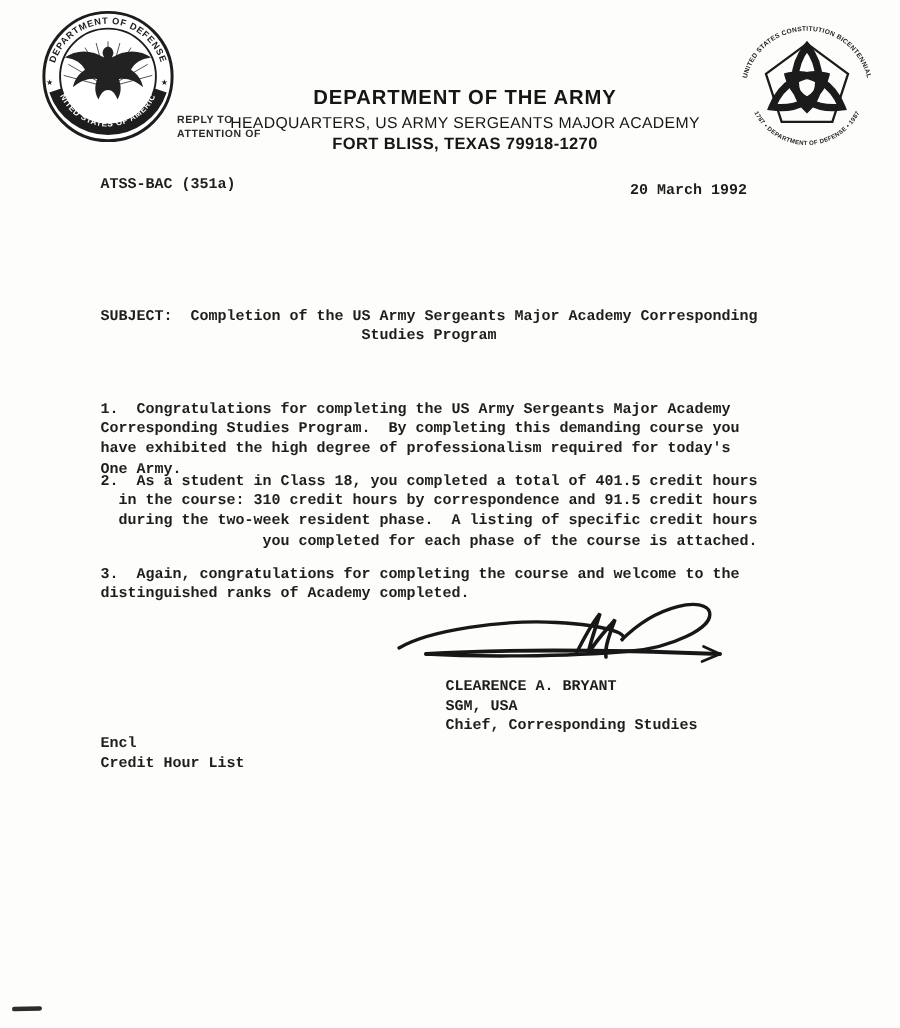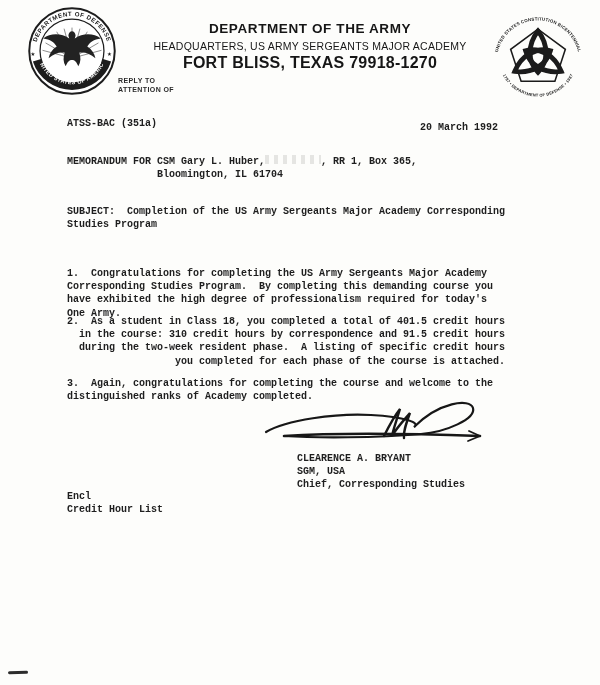--- a/index.html
+++ b/index.html
@@ -4,39 +4,39 @@
 <style>
   * { margin:0; padding:0; box-sizing:border-box; }
   html,body { background:#e8e8e8; }
   #page {
     position:relative; width:600px; height:685px;
     background:#fdfdfb; overflow:hidden;
     font-family:"Liberation Sans", sans-serif; color:#1d1d1d;
   }
   
   .org-header { position:absolute; left:140px; top:21px; width:340px; text-align:center; }
-  .org-line1 { font-size:13.5px; font-weight:bold; letter-spacing:0.6px; color:#161616; }
+  .org-line1 { font-size:13.5px; font-weight:bold; letter-spacing:0.6px; color:#161616;margin-top:36px; }
   .org-line2 { font-size:10.5px; font-weight:normal; letter-spacing:0.25px; margin-top:4px; color:#161616; }
-  .org-line3 { font-size:16px; font-weight:bold; letter-spacing:0.25px; margin-top:2px; color:#161616; }
+  .org-line3 { font-size:11px; font-weight:bold; letter-spacing:0.25px; margin-top:2px; color:#161616; }
   .reply-to { position:absolute; left:118px; top:76px; font-size:7px; font-weight:bold;
               line-height:9px; letter-spacing:0.4px; color:#2a2a2a; }
   .seal { position:absolute; }
   #dod-seal { left:27px; top:6px; }
   #bicent-seal { left:489px; top:8px; }
   
   .mono { position:absolute; font-family:"Liberation Mono", monospace; font-size:10px;
           font-weight:700; color:#1e1e1e; }
   .tline { display:block; white-space:pre; line-height:13.2px; }
   #ref-line  { left:67px; top:117px; }
   #date-line { left:420px; top:121px; }
   #memo-block { left:67px; top:155px; }
   #memo-block .indent { padding-left:90px; }
   .redaction-gap { display:inline-block; width:56px; height:9px; vertical-align:baseline;
                    background:repeating-linear-gradient(90deg, rgba(120,120,115,0.18) 0 4px, transparent 4px 9px); }
-  #subject-block { left:67px; top:205px; }
+  #subject-block { left:67px; top:205px;text-align:center; }
   #para-1 { left:67px; top:267px; }
   #para-2 { left:67px; top:315px;text-align:right; }
   #para-3 { left:67px; top:377px; }
   #encl-block { left:67px; top:451px;margin-top:39px; }
   #sig-block  { left:297px; top:452px; }
   #signature-svg { position:absolute; left:256px; top:396px; }
   #artifact-mark { position:absolute; left:8px; top:671px; width:20px; height:2.6px;
                    background:#2c2c2c; border-radius:2px; transform:rotate(-1.5deg); }
 </style>
 </head>
@@ -106,24 +106,20 @@
     <div>ATTENTION OF</div>
   </div>
 
   <div id="ref-line" class="mono">
     <span class="tline">ATSS-BAC (351a)</span>
   </div>
   <div id="date-line" class="mono">
     <span class="tline">20 March 1992</span>
   </div>
 
-  <div id="memo-block" class="mono">
-    <span class="tline"><span>MEMORANDUM FOR CSM Gary L. Huber,</span><span class="redaction-gap"></span><span>, RR 1, Box 365,</span></span>
-    <span class="tline indent">Bloomington, IL 61704</span>
-  </div>
 
   <div id="subject-block" class="mono">
     <span class="tline">SUBJECT:  Completion of the US Army Sergeants Major Academy Corresponding</span>
     <span class="tline">Studies Program</span>
   </div>
 
   <div id="para-1" class="mono">
     <span class="tline">1.  Congratulations for completing the US Army Sergeants Major Academy</span>
     <span class="tline">Corresponding Studies Program.  By completing this demanding course you</span>
     <span class="tline">have exhibited the high degree of professionalism required for today's</span>

